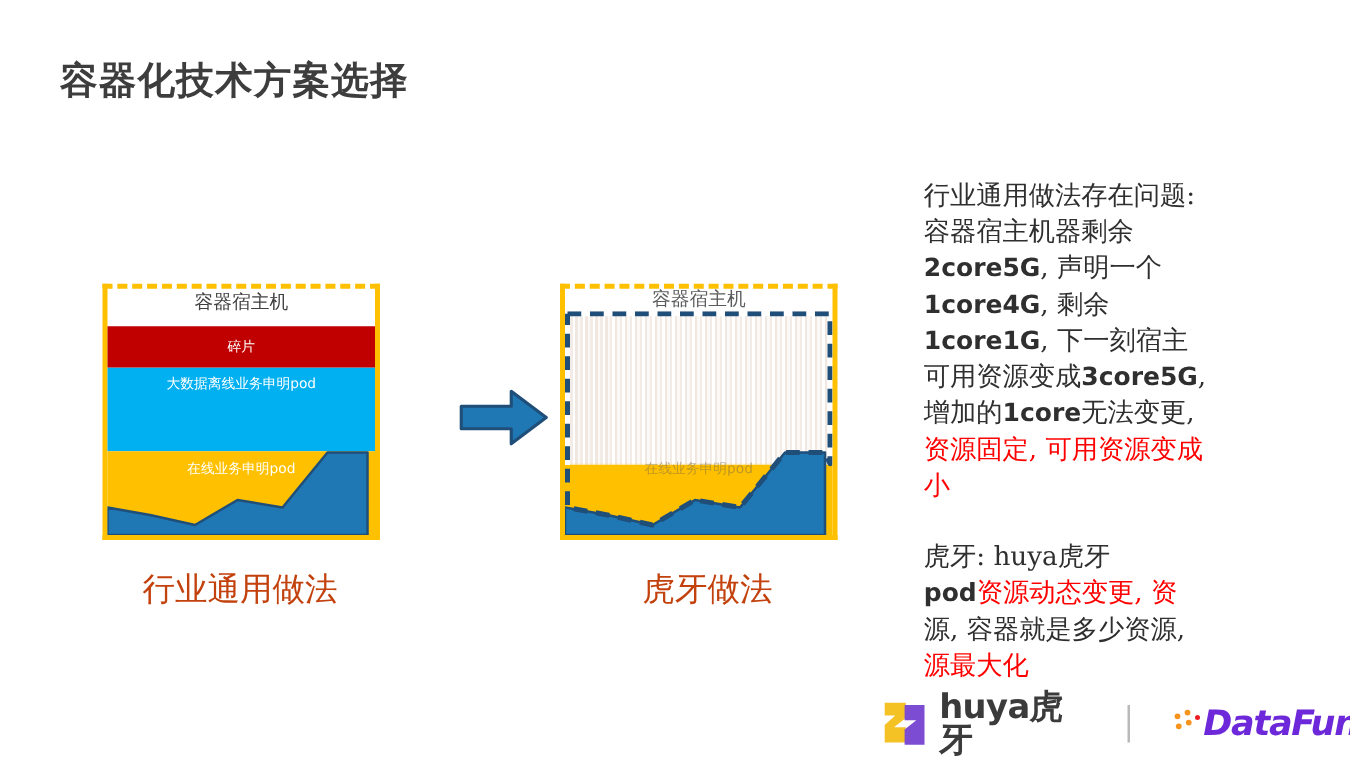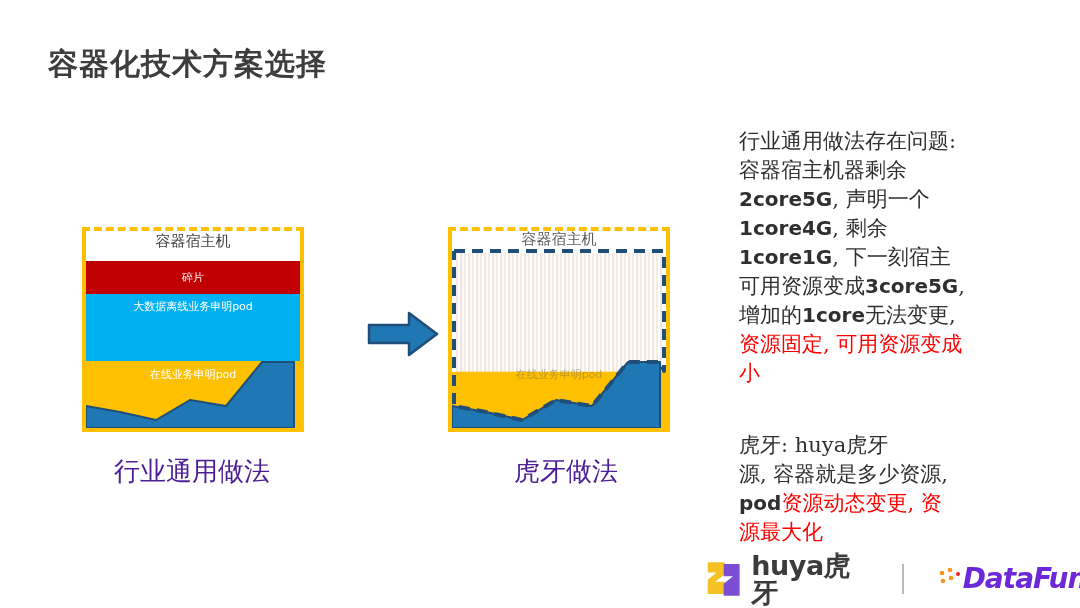--- a/index.html
+++ b/index.html
@@ -204,37 +204,37 @@
     top: 308px;
     width: 76px;
     height: 52px;
   }
 
   
   .caption {
     position: absolute;
     font-family: "DejaVu Serif", "Liberation Serif", serif;
     font-size: 26px;
-    color: #4c1d95;
+    color: #c2410c;
     white-space: nowrap;
   }
   #caption-left { left: 98px; top: 454px; }
   #caption-right { left: 498px; top: 454px; }
 
   
   .side-text {
     position: absolute;
     left: 723px;
     width: 300px;
     font-family: "DejaVu Serif", "Liberation Serif", serif;
     font-size: 21px;
     line-height: 29px;
     color: #2f2f2f;
   }
-  #side-text-problem { top: 127px; }
+  #side-text-problem { top: 142px; }
   #side-text-huya { top: 431px; }
   .red { color: #FF0000; }
   .latin {
     font-family: "DejaVu Sans", "Liberation Sans", sans-serif;
     font-weight: bold;
     font-size: 20px;
   }
 
   
   #footer-logos {
@@ -325,22 +325,22 @@
       <div><span class="latin">1core4G</span><span>, 剩余</span></div>
       <div><span class="latin">1core1G</span><span>, 下一刻宿主</span></div>
       <div><span>可用资源变成</span><span class="latin">3core5G</span><span>,</span></div>
       <div><span>增加的</span><span class="latin">1core</span><span>无法变更,</span></div>
       <div><span class="red">资源固定, 可用资源变成</span></div>
       <div><span class="red">小</span></div>
     </div>
 
   <div class="side-text" id="side-text-huya">
       <div><span>虎牙: huya虎牙</span></div>
+      <div><span class="latin">pod</span><span class="red">资源动态变更, 资</span></div>
       <div><span>源, 容器就是多少资源,</span></div>
-      <div><span class="latin">pod</span><span class="red">资源动态变更, 资</span></div>
       <div><span class="red">源最大化</span></div>
     </div>
 
   <div id="footer-logos">
     <div id="huya-logo">
       <svg width="42" height="42" viewBox="0 0 42 42">
         <polygon points="4,3 22,3 22,16 12,24 22,24 22,37 4,37 4,22 13,14 4,14" fill="#F5C226"></polygon>
         <polygon points="21,5 38,5 38,39 21,39 21,26 31,18 21,18" fill="#7C4DD3"></polygon>
       </svg>
       <span id="huya-wordmark">huya虎牙</span>

